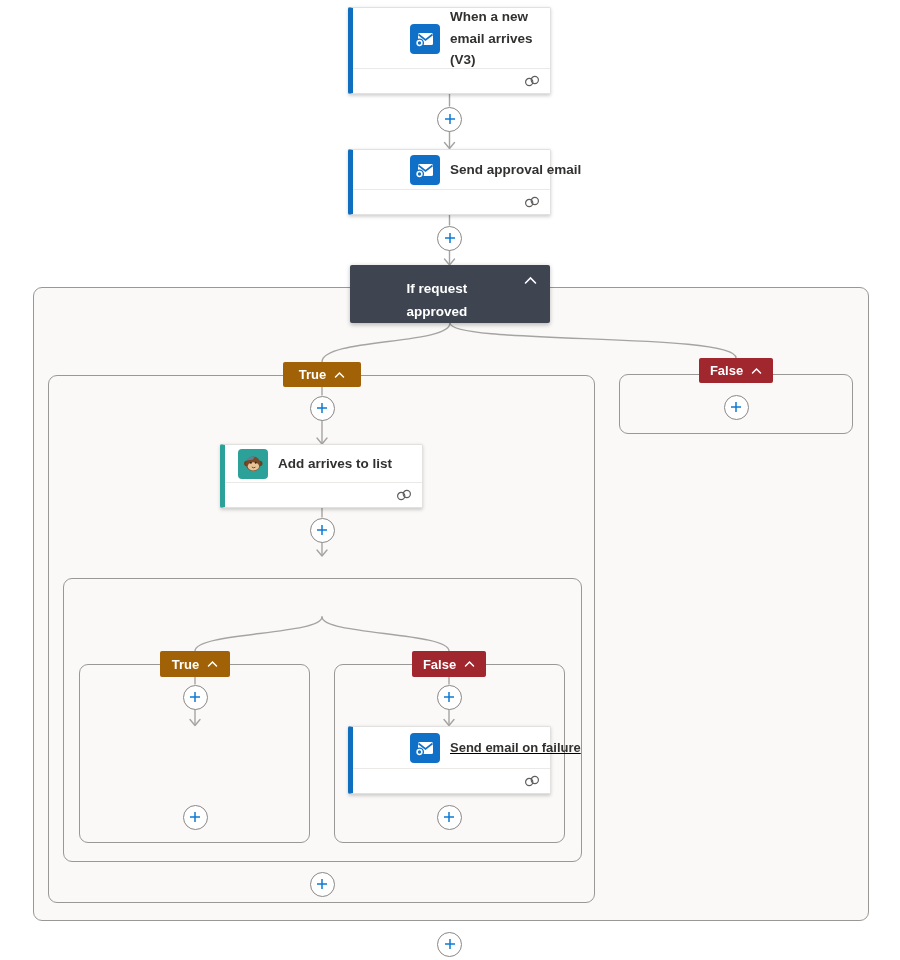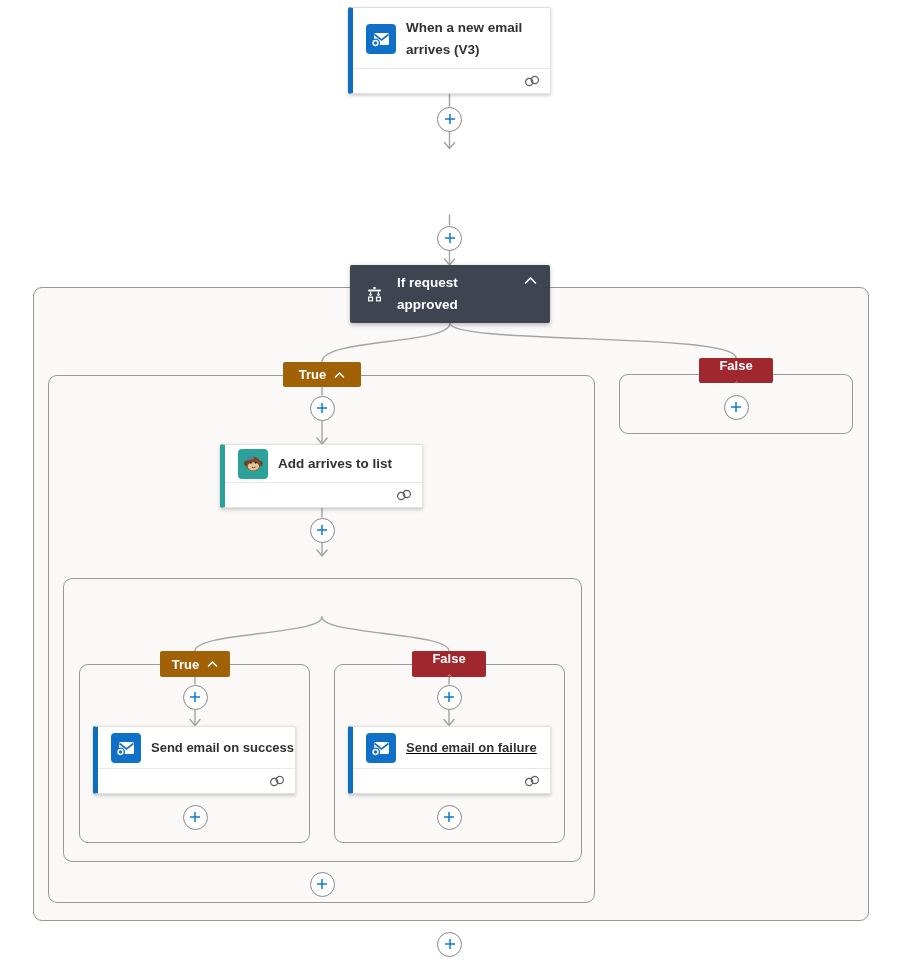--- a/index.html
+++ b/index.html
@@ -5,38 +5,38 @@
   html,body{margin:0;padding:0;background:#fff;}
   .canvas{position:relative;width:900px;height:960px;background:#ffffff;overflow:hidden;
           font-family:"Liberation Sans","DejaVu Sans",sans-serif;}
   
   .scope{position:absolute;background:#faf9f8;border:1px solid #9a9896;border-radius:9px;box-sizing:border-box;}
   
   .wires{position:absolute;left:0;top:0;pointer-events:none;}
   
   .card{position:absolute;background:#ffffff;border:1px solid #e3e1df;border-left-width:5px;border-left-style:solid;
         border-radius:2px;box-shadow:0 1.2px 3.6px rgba(0,0,0,.18);box-sizing:border-box;cursor:pointer;}
-  .accent-blue{border-left-color:#106ebe;}
+  .accent-blue{border-left-color:#106ebe;padding-left:44px;}
   .accent-teal{border-left-color:#2ba199;}
   .card-head{display:flex;align-items:center;padding:0 8px 0 13px;gap:10px;}
   .card-title{font-size:13.5px;font-weight:700;color:#323130;line-height:1.6;}
   .nowrap{white-space:nowrap;}
   .app-icon{flex:0 0 auto;width:30px;height:30px;display:block;}
   .card-foot{position:absolute;left:0;right:0;bottom:0;height:25px;border-top:1px solid #ebe9e7;
              display:flex;align-items:center;justify-content:flex-end;padding-right:10px;box-sizing:border-box;}
   
   .cond{position:absolute;background:#3e4551;border-radius:2px;box-shadow:0 1.6px 4px rgba(0,0,0,.25);
         display:flex;align-items:center;padding-left:15px;gap:13px;box-sizing:border-box;cursor:pointer;}
   .cond-title{font-size:13.5px;font-weight:700;color:#ffffff;line-height:1.65;}
   .cond-chev{position:absolute;top:11px;right:13px;display:block;}
   
   .badge{position:absolute;display:flex;align-items:center;justify-content:center;gap:8px;
          border-radius:2px;color:#fff;font-size:13px;font-weight:700;box-sizing:border-box;cursor:pointer;}
   .badge-true{background:#a16207;}
-  .badge-false{background:#a0272e;flex-direction:column;}
+  .badge-false{background:#a0272e;}
   
   .plus{position:absolute;width:25px;height:25px;box-sizing:border-box;border:1px solid #8a8886;border-radius:50%;
         background:#fff;display:flex;align-items:center;justify-content:center;padding:0;cursor:pointer;}
 </style>
 </head>
 <body>
 
 <div class="canvas">
 
   <div class="scope" style="left:33px;top:287px;width:836px;height:634px;"></div>
@@ -91,28 +91,46 @@
       </svg>
     </div>
   </div>
 
   <button class="plus" style="left:437px;top:106.5px;">
     <svg width="12" height="12" viewBox="0 0 12 12">
       <path d="M6 1 V11 M1 6 H11" stroke="#0f7bd4" stroke-width="1.5" fill="none"></path>
     </svg>
   </button>
 
+  <div class="card accent-blue" style="left:348px;top:149px;width:203px;height:66px;">
+    <div class="card-head" style="height:40px;">
+      <svg class="app-icon" viewBox="0 0 30 30">
+        <rect width="30" height="30" rx="4" fill="#1070c8"></rect>
+        <rect x="8" y="9" width="15" height="12" rx="1.5" fill="#fff"></rect>
+        <path d="M8.5 10.5 L15.5 16 L22.5 10.5" stroke="#1070c8" stroke-width="1.6" fill="none"></path>
+        <circle cx="9.5" cy="19" r="4.6" fill="#1070c8"></circle>
+        <circle cx="9.5" cy="19" r="2.4" fill="none" stroke="#fff" stroke-width="1.5"></circle>
+      </svg>
+      <span class="card-title nowrap">Send approval email</span>
+    </div>
+    <div class="card-foot">
+      <svg width="16" height="12" viewBox="0 0 16 12">
+        <circle cx="5.2" cy="7" r="3.6" fill="none" stroke="#605e5c" stroke-width="1.2"></circle>
+        <circle cx="10.8" cy="5" r="3.6" fill="none" stroke="#605e5c" stroke-width="1.2"></circle>
+      </svg>
+    </div>
+  </div>
 
   <button class="plus" style="left:437px;top:225.5px;">
     <svg width="12" height="12" viewBox="0 0 12 12">
       <path d="M6 1 V11 M1 6 H11" stroke="#0f7bd4" stroke-width="1.5" fill="none"></path>
     </svg>
   </button>
 
-  <div class="cond" style="left:350px;top:265px;width:200px;height:58px;">
+  <div class="cond" style="left:350px;top:265px;width:200px;height:58px;flex-direction:column;">
     <svg width="19" height="19" viewBox="0 0 19 19">
       <rect x="8.3" y="2" width="2.4" height="2.2" fill="#fff"></rect>
       <rect x="3.2" y="4.6" width="12.6" height="1.8" fill="#fff"></rect>
       <rect x="4.9" y="6.4" width="1.3" height="3" fill="#fff"></rect>
       <rect x="12.8" y="6.4" width="1.3" height="3" fill="#fff"></rect>
       <polygon points="3.7,9.2 7.4,9.2 5.55,11.4" fill="#fff"></polygon>
       <polygon points="11.6,9.2 15.3,9.2 13.45,11.4" fill="#fff"></polygon>
       <rect x="3.6" y="12.2" width="3.9" height="3.6" fill="none" stroke="#fff" stroke-width="1.2"></rect>
       <rect x="11.5" y="12.2" width="3.9" height="3.6" fill="none" stroke="#fff" stroke-width="1.2"></rect>
     </svg>
@@ -197,48 +215,30 @@
       <path d="M6 1 V11 M1 6 H11" stroke="#0f7bd4" stroke-width="1.5" fill="none"></path>
     </svg>
   </button>
 
   <button class="plus" style="left:436.5px;top:684.5px;">
     <svg width="12" height="12" viewBox="0 0 12 12">
       <path d="M6 1 V11 M1 6 H11" stroke="#0f7bd4" stroke-width="1.5" fill="none"></path>
     </svg>
   </button>
 
-  <div class="card accent-blue" style="left:93px;top:726px;width:203px;height:68px;">
-    <div class="card-head" style="height:42px;">
+
+  <div class="card accent-blue" style="left:348px;top:726px;width:203px;height:68px;">
+    <div class="card-head" style="height:42px;text-decoration:underline;">
       <svg class="app-icon" viewBox="0 0 30 30">
         <rect width="30" height="30" rx="4" fill="#1070c8"></rect>
         <rect x="8" y="9" width="15" height="12" rx="1.5" fill="#fff"></rect>
         <path d="M8.5 10.5 L15.5 16 L22.5 10.5" stroke="#1070c8" stroke-width="1.6" fill="none"></path>
         <circle cx="9.5" cy="19" r="4.6" fill="#1070c8"></circle>
         <circle cx="9.5" cy="19" r="2.4" fill="none" stroke="#fff" stroke-width="1.5"></circle>
       </svg>
-      <span class="card-title nowrap" style="font-size:13px;">Send email on success</span>
-    </div>
-    <div class="card-foot">
-      <svg width="16" height="12" viewBox="0 0 16 12">
-        <circle cx="5.2" cy="7" r="3.6" fill="none" stroke="#605e5c" stroke-width="1.2"></circle>
-        <circle cx="10.8" cy="5" r="3.6" fill="none" stroke="#605e5c" stroke-width="1.2"></circle>
-      </svg>
-    </div>
-  </div>
-
-  <div class="card accent-blue" style="left:348px;top:726px;width:203px;height:68px;">
-    <div class="card-head" style="height:42px;text-decoration:underline;">
-      <svg class="app-icon" viewBox="0 0 30 30">
-        <rect width="30" height="30" rx="4" fill="#1070c8"></rect>
-        <rect x="8" y="9" width="15" height="12" rx="1.5" fill="#fff"></rect>
-        <path d="M8.5 10.5 L15.5 16 L22.5 10.5" stroke="#1070c8" stroke-width="1.6" fill="none"></path>
-        <circle cx="9.5" cy="19" r="4.6" fill="#1070c8"></circle>
-        <circle cx="9.5" cy="19" r="2.4" fill="none" stroke="#fff" stroke-width="1.5"></circle>
-      </svg>
       <span class="card-title nowrap" style="font-size:13px;">Send email on failure</span>
     </div>
     <div class="card-foot">
       <svg width="16" height="12" viewBox="0 0 16 12">
         <circle cx="5.2" cy="7" r="3.6" fill="none" stroke="#605e5c" stroke-width="1.2"></circle>
         <circle cx="10.8" cy="5" r="3.6" fill="none" stroke="#605e5c" stroke-width="1.2"></circle>
       </svg>
     </div>
   </div>
 

